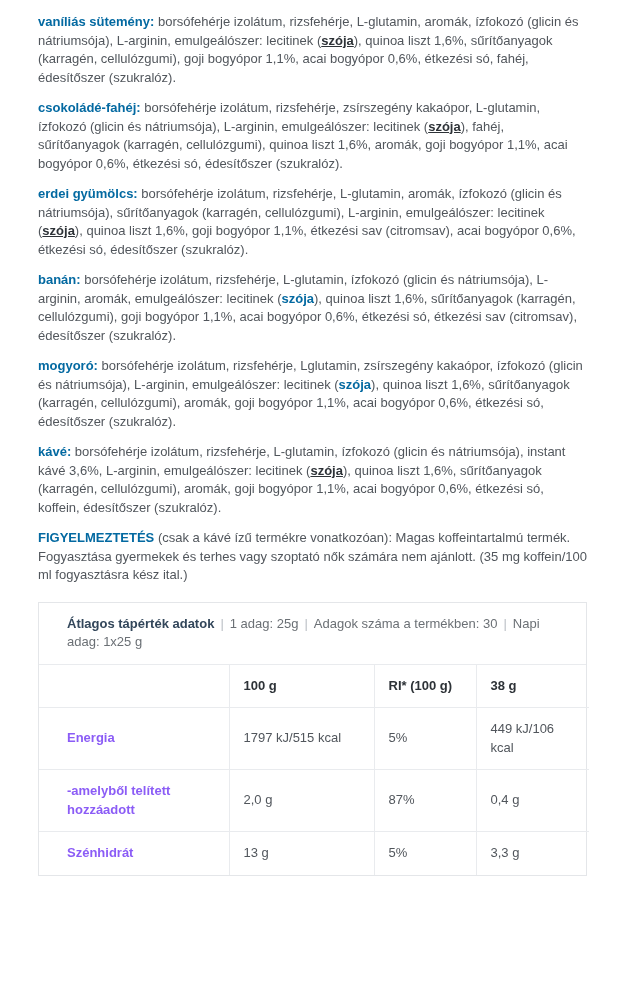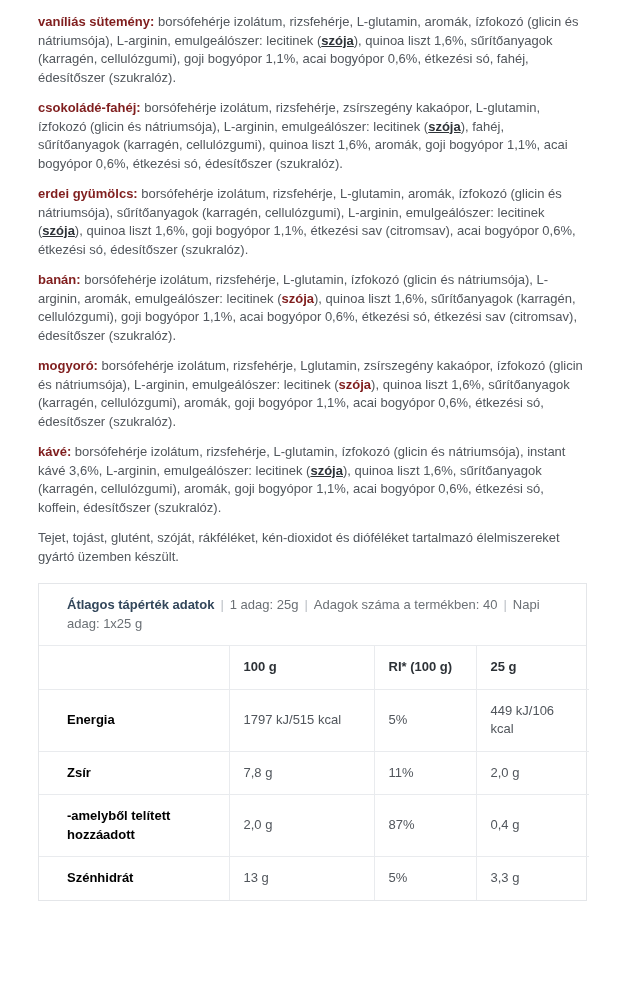--- a/index.html
+++ b/index.html
@@ -9,21 +9,21 @@
     font-family: "Liberation Sans", "DejaVu Sans", sans-serif;
     font-size: 13px;
     line-height: 18.5px;
     color: #51565c;
     -webkit-font-smoothing: antialiased;
   }
   .page {
     padding: 13px 37px 20px 38px;
   }
   p.block { margin-bottom: 12px; }
-  .seg-b { font-weight: bold; color: #7f1d1d; }
+  .seg-b { font-weight: bold; color: #0369a1; }
   .seg-bu { font-weight: bold; color: #2d3237; text-decoration: underline; }
 
   
   .nutri-box {
     margin-top: 17px;
     margin-bottom: 20px;
     border: 1px solid #e4e6e9;
     background: #ffffff;
   }
   .nutri-caption {
@@ -49,69 +49,63 @@
     padding: 12px 10px 12px 28px;
     border-top: 1px solid #e9ebee;
     height: 42px;
   }
   table.nutri thead th { border-top: none; }
   table.nutri th + th, table.nutri td + td {
     border-left: 1px solid #e9ebee;
     padding-left: 14px;
   }
   table.nutri thead th { font-weight: bold; color: #2d3237; }
-  table.nutri td.rowlabel { font-weight: bold; color: #000000; }
+  table.nutri td.rowlabel { font-weight: bold; color: #8b5cf6; }
 </style>
 </head>
 <body>
 
 <div class="page">
 
   <div id="ingredient-list">
       <p class="block"><span class="seg-b">vaníliás sütemény:</span><span> borsófehérje izolátum, rizsfehérje, L-glutamin, aromák, ízfokozó (glicin és nátriumsója), L-arginin, emulgeálószer: lecitinek (</span><span class="seg-bu">szója</span><span>), quinoa liszt 1,6%, sűrítőanyagok (karragén, cellulózgumi), goji bogyópor 1,1%, acai bogyópor 0,6%, étkezési só, fahéj, édesítőszer (szukralóz).</span></p>
       <p class="block"><span class="seg-b">csokoládé-fahéj:</span><span> borsófehérje izolátum, rizsfehérje, zsírszegény kakaópor, L-glutamin, ízfokozó (glicin és nátriumsója), L-arginin, emulgeálószer: lecitinek (</span><span class="seg-bu">szója</span><span>), fahéj, sűrítőanyagok (karragén, cellulózgumi), quinoa liszt 1,6%, aromák, goji bogyópor 1,1%, acai bogyópor 0,6%, étkezési só, édesítőszer (szukralóz).</span></p>
       <p class="block"><span class="seg-b">erdei gyümölcs:</span><span> borsófehérje izolátum, rizsfehérje, L-glutamin, aromák, ízfokozó (glicin és nátriumsója), sűrítőanyagok (karragén, cellulózgumi), L-arginin, emulgeálószer: lecitinek (</span><span class="seg-bu">szója</span><span>), quinoa liszt 1,6%, goji bogyópor 1,1%, étkezési sav (citromsav), acai bogyópor 0,6%, étkezési só, édesítőszer (szukralóz).</span></p>
       <p class="block"><span class="seg-b">banán:</span><span> borsófehérje izolátum, rizsfehérje, L-glutamin, ízfokozó (glicin és nátriumsója), L-arginin, aromák, emulgeálószer: lecitinek (</span><span class="seg-b">szója</span><span>), quinoa liszt 1,6%, sűrítőanyagok (karragén, cellulózgumi), goji bogyópor 1,1%, acai bogyópor 0,6%, étkezési só, étkezési sav (citromsav), édesítőszer (szukralóz).</span></p>
       <p class="block"><span class="seg-b">mogyoró:</span><span> borsófehérje izolátum, rizsfehérje, Lglutamin, zsírszegény kakaópor, ízfokozó (glicin és nátriumsója), L-arginin, emulgeálószer: lecitinek (</span><span class="seg-b">szója</span><span>), quinoa liszt 1,6%, sűrítőanyagok (karragén, cellulózgumi), aromák, goji bogyópor 1,1%, acai bogyópor 0,6%, étkezési só, édesítőszer (szukralóz).</span></p>
       <p class="block"><span class="seg-b">kávé:</span><span> borsófehérje izolátum, rizsfehérje, L-glutamin, ízfokozó (glicin és nátriumsója), instant kávé 3,6%, L-arginin, emulgeálószer: lecitinek (</span><span class="seg-bu">szója</span><span>), quinoa liszt 1,6%, sűrítőanyagok (karragén, cellulózgumi), aromák, goji bogyópor 1,1%, acai bogyópor 0,6%, étkezési só, koffein, édesítőszer (szukralóz).</span></p>
     </div>
 
+  <p class="block"><span class="seg-b">FIGYELMEZTETÉS</span><span> (csak a kávé ízű termékre vonatkozóan): Magas koffeintartalmú termék. Fogyasztása gyermekek és terhes vagy szoptató nők számára nem ajánlott. (35 mg koffein/100 ml fogyasztásra kész ital.)</span></p>
 
-  <p class="block">Tejet, tojást, glutént, szóját, rákféléket, kén-dioxidot és dióféléket tartalmazó élelmiszereket gyártó üzemben készült.</p>
 
 
   <div class="nutri-box">
-    <div class="nutri-caption" id="nutri-caption"><span class="cap-title">Átlagos tápérték adatok</span><span class="cap-sep">|</span><span>1 adag: 25g</span><span class="cap-sep">|</span><span>Adagok száma a termékben: 40</span><span class="cap-sep">|</span><span>Napi adag: 1x25 g</span></div>
+    <div class="nutri-caption" id="nutri-caption"><span class="cap-title">Átlagos tápérték adatok</span><span class="cap-sep">|</span><span>1 adag: 25g</span><span class="cap-sep">|</span><span>Adagok száma a termékben: 30</span><span class="cap-sep">|</span><span>Napi adag: 1x25 g</span></div>
     <table class="nutri">
       <colgroup>
         <col style="width:190px">
           <col style="width:145px">
           <col style="width:102px">
           <col style="width:113px">
       </colgroup>
       <thead>
         <tr id="nutri-head-row">
             <th></th>
             <th>100 g</th>
             <th>RI* (100 g)</th>
-            <th>25 g</th>
+            <th>38 g</th>
           </tr>
       </thead>
       <tbody id="nutri-body">
           <tr>
             <td class="rowlabel">Energia</td>
             <td>1797 kJ/515 kcal</td>
             <td>5%</td>
             <td>449 kJ/106 kcal</td>
-          </tr>
-          <tr>
-            <td class="rowlabel">Zsír</td>
-            <td>7,8 g</td>
-            <td>11%</td>
-            <td>2,0 g</td>
           </tr>
           <tr>
             <td class="rowlabel">-amelyből telített hozzáadott</td>
             <td>2,0 g</td>
             <td>87%</td>
             <td>0,4 g</td>
           </tr>
           <tr>
             <td class="rowlabel">Szénhidrát</td>
             <td>13 g</td>

